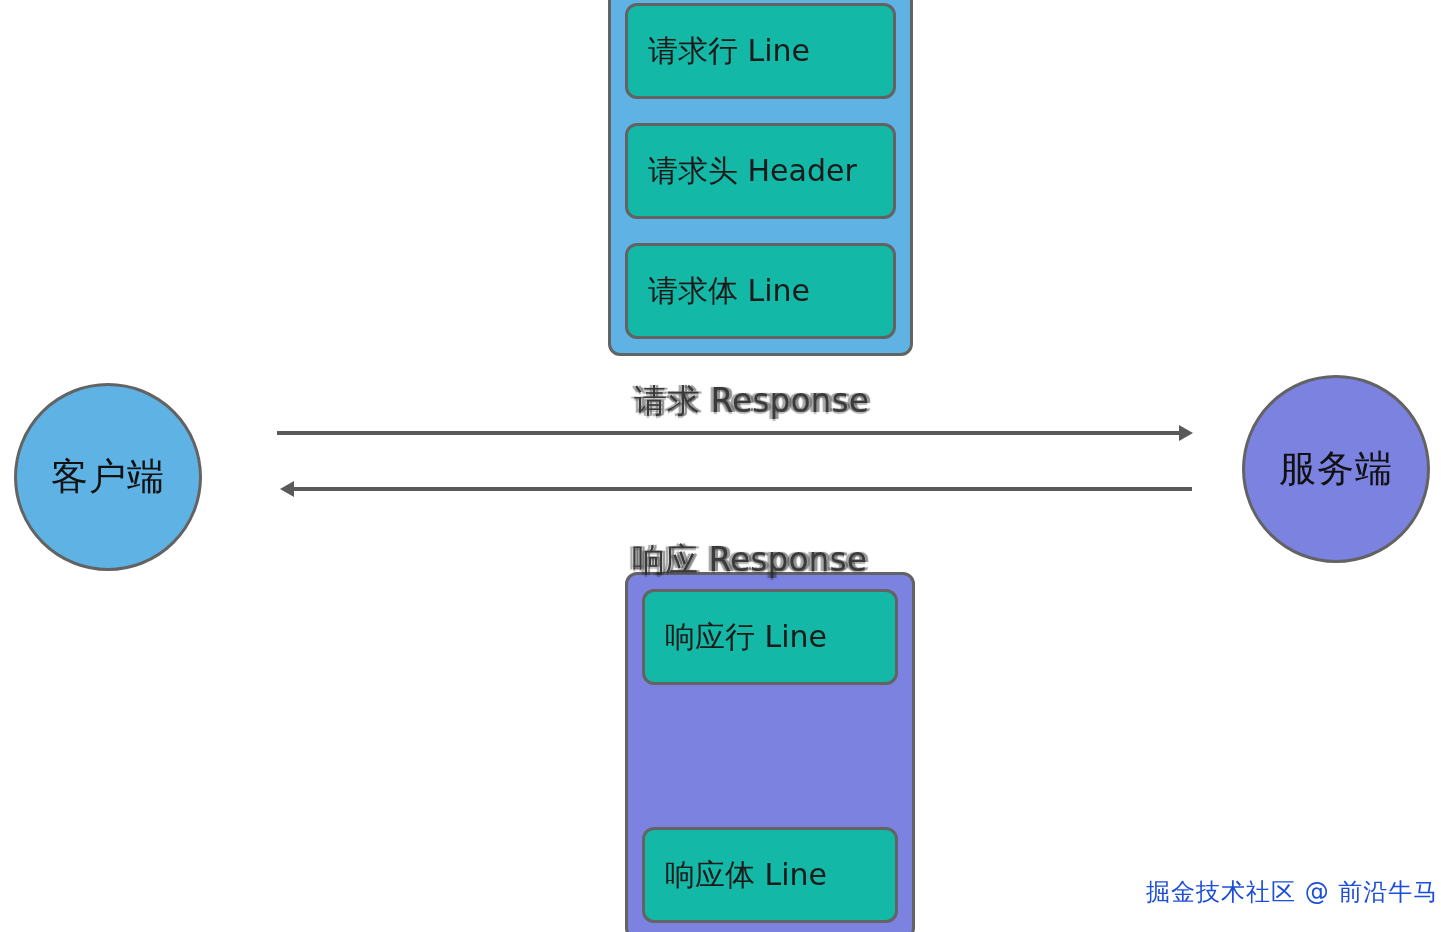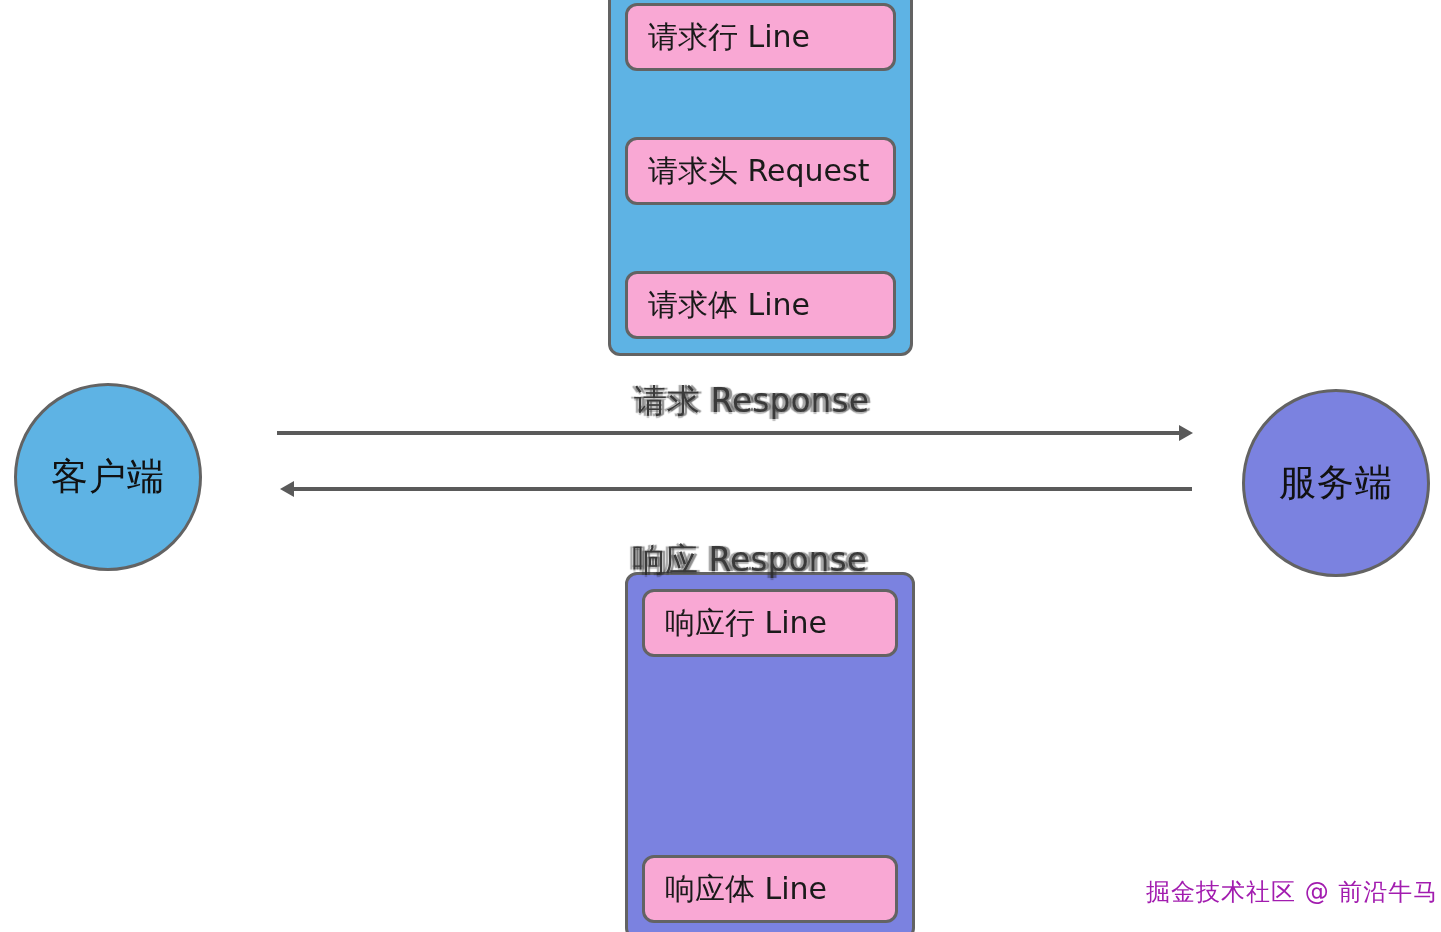--- a/index.html
+++ b/index.html
@@ -36,21 +36,21 @@
     font-family: "DejaVu Sans", "Liberation Sans", sans-serif;
   }
   #client-node {
     left: 14px;
     top: 383px;
     width: 188px;
     height: 188px;
   }
   #server-node {
     left: 1242px;
-    top: 389px;
+    top: 375px;
     width: 188px;
     height: 188px;
   }
 
   
   .packet {
     position: absolute;
     border: 3px solid #636363;
     border-radius: 12px;
     box-sizing: border-box;
@@ -65,25 +65,25 @@
     width: 305px;
     height: 370px;
   }
   #response-packet {
     left: 625px;
     top: 572px;
     width: 290px;
     height: 368px;
   }
   .packet-field {
-    background: #f9a8d4;
+    background: #14b8a6;
     border: 3px solid #636363;
     border-radius: 12px;
     box-sizing: border-box;
-    height: 68px;
+    height: 96px;
     display: flex;
     align-items: center;
     padding-left: 20px;
   }
   .packet-field-label {
     font-size: 30px;
     color: #1a1a1a;
     white-space: nowrap;
     font-family: "DejaVu Sans", "Liberation Sans", sans-serif;
   }
@@ -146,21 +146,21 @@
     top: 510px;
     margin-top: 28px;
   }
 
   
   #watermark {
     position: absolute;
     left: 1146px;
     top: 876px;
     font-size: 24px;
-    color: #a21caf;
+    color: #1d4ed8;
     white-space: nowrap;
     letter-spacing: 1px;
     font-family: "DejaVu Sans", "Liberation Sans", sans-serif;
     text-align: right;
   }
 </style>
 </head>
 <body>
 
 <div id="canvas">
@@ -171,21 +171,21 @@
 
   <div class="endpoint" id="server-node" style="background:#7B82E0;">
     <span class="endpoint-label">服务端</span>
   </div>
 
   <div class="packet" id="request-packet" style="background:#5EB3E4;">
     <div class="packet-field">
       <span class="packet-field-label">请求行 Line</span>
     </div>
     <div class="packet-field">
-      <span class="packet-field-label">请求头 Request</span>
+      <span class="packet-field-label">请求头 Header</span>
     </div>
     <div class="packet-field">
       <span class="packet-field-label">请求体 Line</span>
     </div>
   </div>
 
   <div class="packet" id="response-packet" style="background:#7B82E0;">
     <div class="packet-field">
       <span class="packet-field-label">响应行 Line</span>
     </div>

